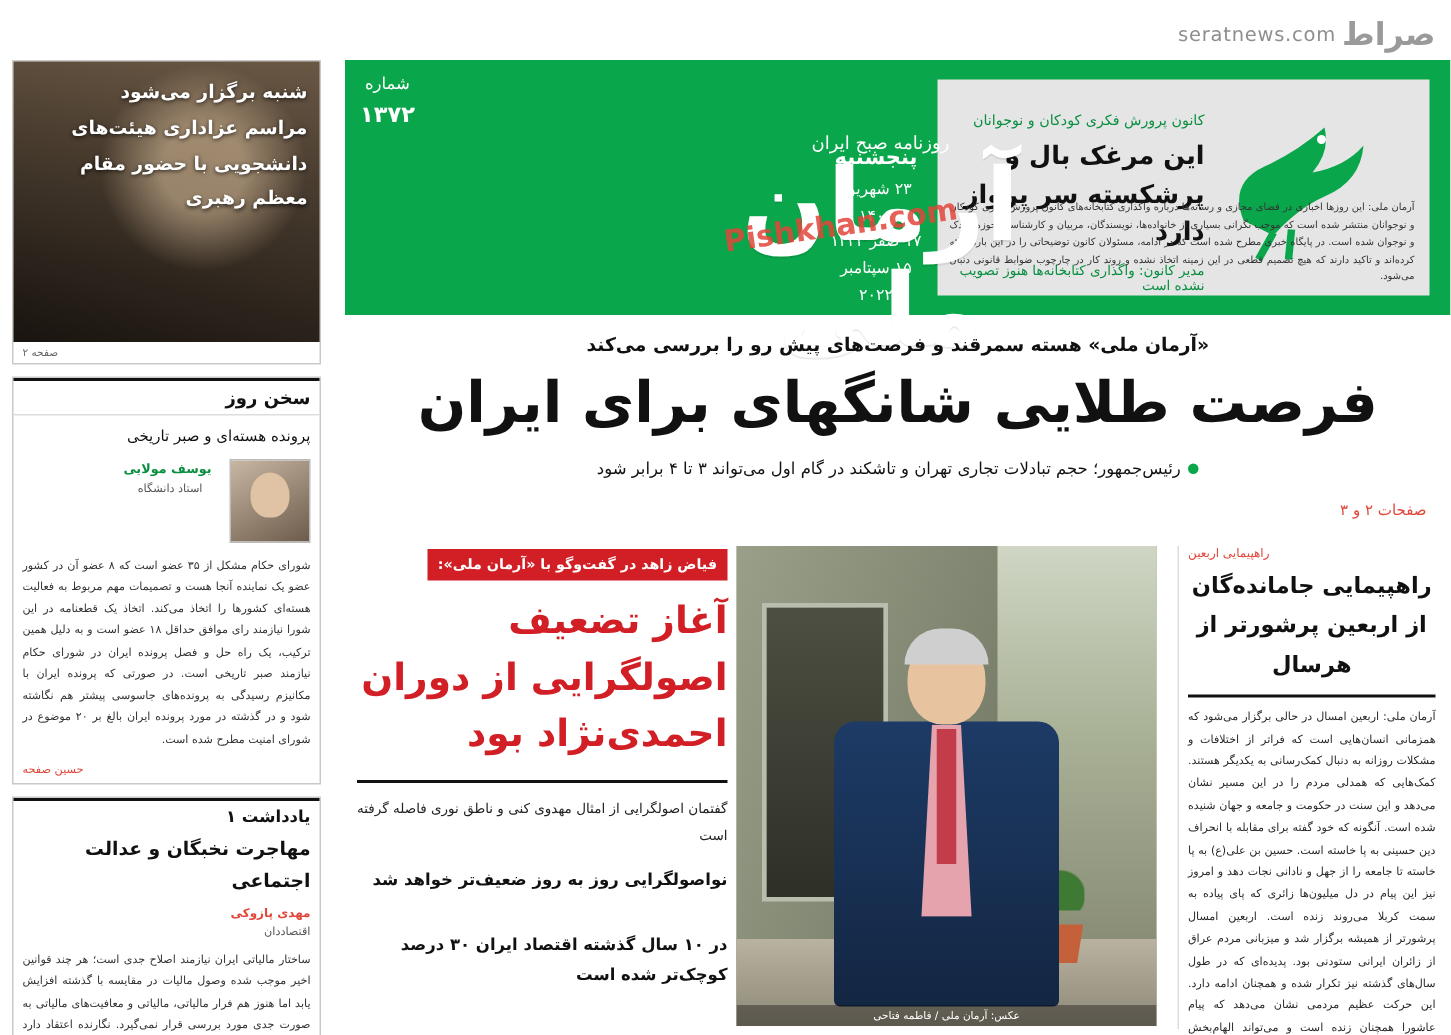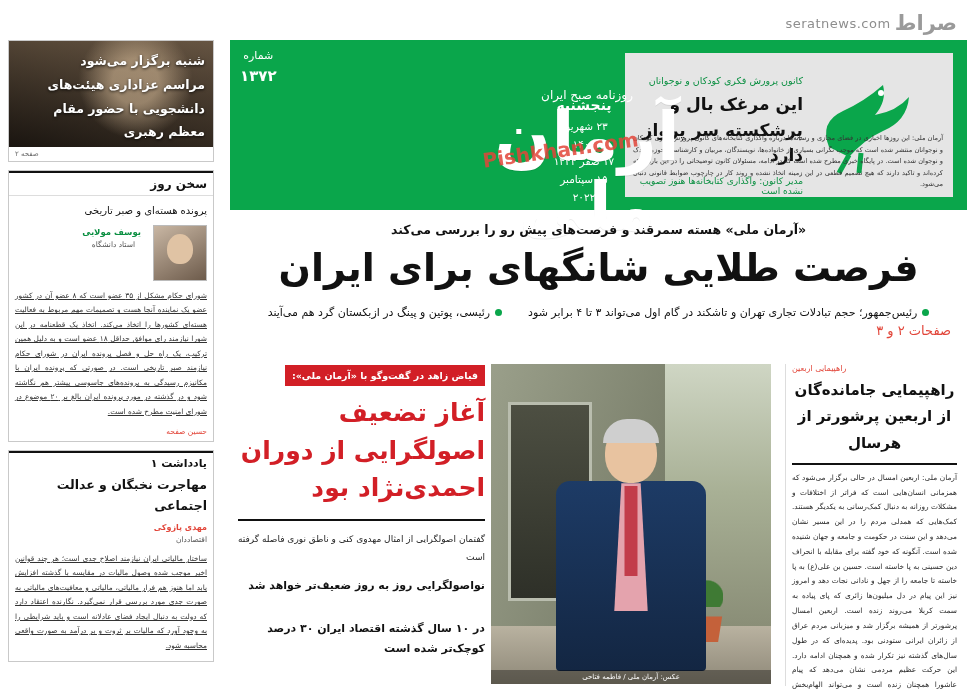--- a/index.html
+++ b/index.html
@@ -95,21 +95,21 @@
     position:absolute; right: 14px; top: 14px; width: 130px; height: 110px;
   }
 
   
   .rail {
     position: absolute; top: 40px; left: 0; width: 222px; bottom: 0;
     padding: 0 8px;
   }
   .rail-card { border: 1px solid #c9c9c9; margin-bottom: 8px; background:#fff; }
   .rail-photo {
-    height: 106px; background: linear-gradient(160deg,#6f5c47,#3a2f26 60%,#241c16);
+    height: 187px; background: linear-gradient(160deg,#6f5c47,#3a2f26 60%,#241c16);
     position: relative; overflow:hidden;
   }
   .rail-photo .ovl {
     position:absolute; inset:0;
     background:
       radial-gradient(circle at 62% 38%, rgba(224,196,160,.55) 0 16%, rgba(0,0,0,0) 40%),
       linear-gradient(200deg, rgba(120,100,78,.6), rgba(20,16,12,.85));
   }
   .rail-photo .caption-top {
     position:absolute; top:8px; right:8px; left:8px;
@@ -129,23 +129,23 @@
     background: linear-gradient(150deg,#c9b7a4,#6d5b4b);
     border: 1px solid #bbb; position:relative; overflow:hidden;
   }
   .bio-photo .face {
     position:absolute; left:50%; top:42%; width:26px; height:30px;
     transform: translate(-50%,-50%); border-radius:50% 50% 45% 45%;
     background:#e0c3a4;
   }
   .bio-name { font-size: 8.5px; color:#0a8f41; font-weight:bold; line-height:1.8; }
   .rail-body {
-    padding: 4px 6px 8px; font-size: 7.4px; line-height:1.95; color:#333; text-align:justify;text-decoration:underline;
-  }
-  .rail-more { font-size: 7.5px; color:#e2463a; text-align:right; padding:0 6px 5px; }
+    padding: 4px 6px 8px; font-size: 7.4px; line-height:1.95; color:#333; text-align:justify;
+  }
+  .rail-more { font-size: 7.5px; color:#e2463a; text-align:left; padding:0 6px 5px; }
 
   .note-head {
     border-top: 2px solid #111; padding: 4px 6px 2px; font-size: 11px; font-weight:bold; color:#111;
   }
   .note-title { padding: 2px 6px 5px; font-size: 12.5px; font-weight:bold; color:#111; line-height:1.7; }
   .note-author { padding: 0 6px; font-size: 8px; color:#e2463a; font-weight:bold; line-height:1.7;}
   .note-role { padding: 0 6px 4px; font-size: 7.5px; color:#555; }
 
   
   .lead {
@@ -158,21 +158,21 @@
   }
   .lead-title {
     text-align:center; font-size: 38px; font-weight:bold; color:#111;
     line-height: 1.35; letter-spacing:-0.5px;
   }
   .lead-deck {
     display:flex; justify-content:center; gap: 26px; align-items:center;
     margin-top: 12px; font-size: 11px; color:#111;
   }
   .bullet { width:7px; height:7px; background:#0aa64b; border-radius:50%; display:inline-block; margin-left:5px;}
-  .lead-more { font-size:13px; color:#e2463a; padding-right: 4px; margin-top:4px;}
+  .lead-more { font-size:10px; color:#e2463a; padding-right: 4px; margin-top:16px;}
 
   
   .col-left-article {
     position:absolute; top: 364px; right: 0; width: 182px; bottom: 4px;
     padding: 0 10px 0 6px; border-left: 1px solid #ddd;
   }
   .ca-kicker { font-size: 8px; color:#e2463a; text-align:left; padding-bottom:4px;}
   .ca-title { font-size: 15px; font-weight:bold; color:#111; line-height:1.75; text-align:center; }
   .ca-rule { height:2px; background:#111; margin: 7px 0 6px; }
   .ca-body { font-size: 7.4px; line-height: 2.0; color:#2a2a2a; text-align:justify; }
@@ -308,21 +308,20 @@
 
     </div>
 
   </div>
 
   <div class="lead">
     <div class="lead-kicker">«آرمان ملی» هسته سمرقند و فرصت‌های پیش رو را بررسی می‌کند</div>
     <div class="lead-title">فرصت طلایی شانگهای برای ایران</div>
     <div class="lead-deck">
       <div><span class="bullet"></span><span>رئیس‌جمهور؛ حجم تبادلات تجاری تهران و تاشکند در گام اول می‌تواند ۳ تا ۴ برابر شود</span></div>
-      <div><span class="bullet"></span><span>رئیسی، پوتین و پینگ در ازبکستان گرد هم می‌آیند</span></div>
     </div>
     <div class="lead-more">صفحات ۲ و ۳</div>
   </div>
 
   <div class="col-left-article">
     <div class="ca-kicker">راهپیمایی اربعین</div>
     <div class="ca-title">راهپیمایی جامانده‌گان از اربعین پرشورتر از هرسال</div>
     <div class="ca-rule"></div>
     <div class="ca-body">آرمان ملی: اربعین امسال در حالی برگزار می‌شود که همزمانی انسان‌هایی است که فراتر از اختلافات و مشکلات روزانه به دنبال کمک‌رسانی به یکدیگر هستند. کمک‌هایی که همدلی مردم را در این مسیر نشان می‌دهد و این سنت در حکومت و جامعه و جهان شنیده شده است. آنگونه که خود گفته برای مقابله با انحراف دین حسینی به پا خاسته است. حسین بن علی(ع) به پا خاسته تا جامعه را از جهل و نادانی نجات دهد و امروز نیز این پیام در دل میلیون‌ها زائری که پای پیاده به سمت کربلا می‌روند زنده است. اربعین امسال پرشورتر از همیشه برگزار شد و میزبانی مردم عراق از زائران ایرانی ستودنی بود. پدیده‌ای که در طول سال‌های گذشته نیز تکرار شده و همچنان ادامه دارد. این حرکت عظیم مردمی نشان می‌دهد که پیام عاشورا همچنان زنده است و می‌تواند الهام‌بخش آزادی‌خواهان جهان باشد.</div>
   </div>

